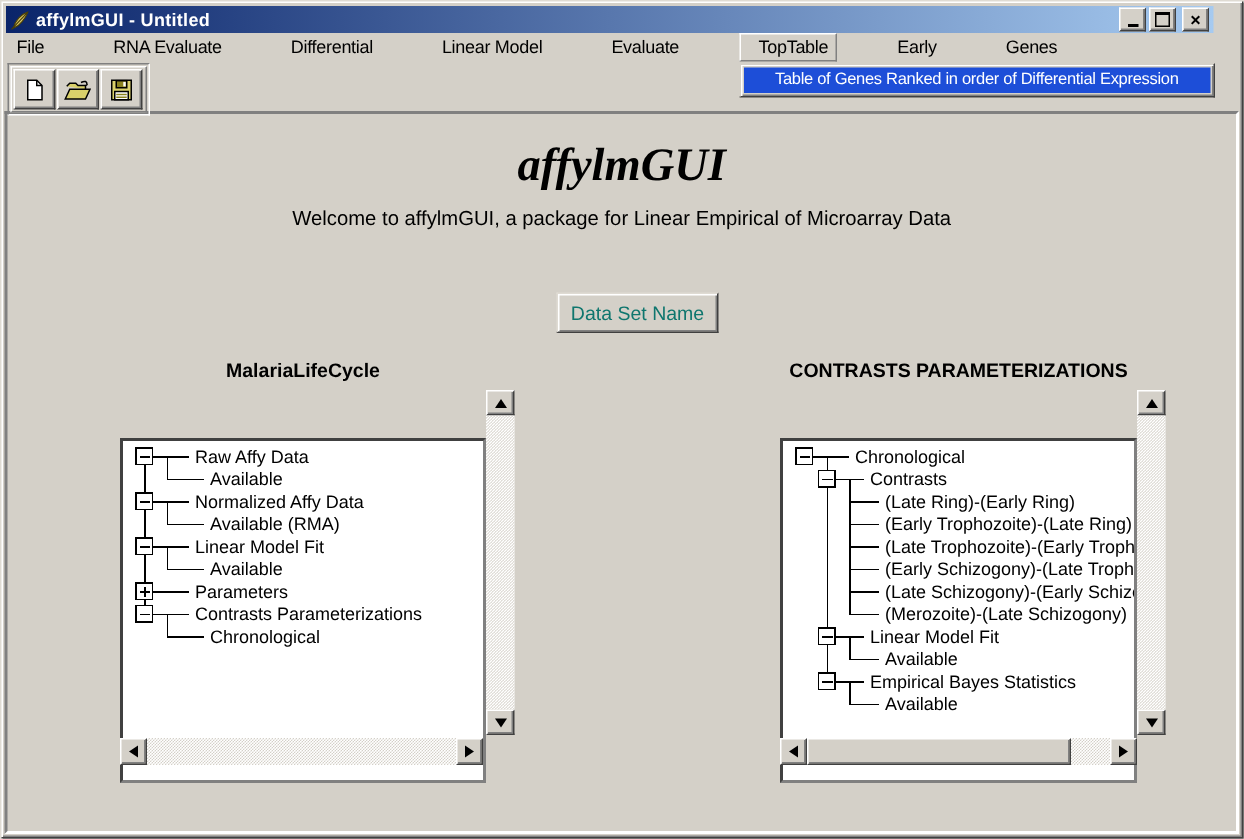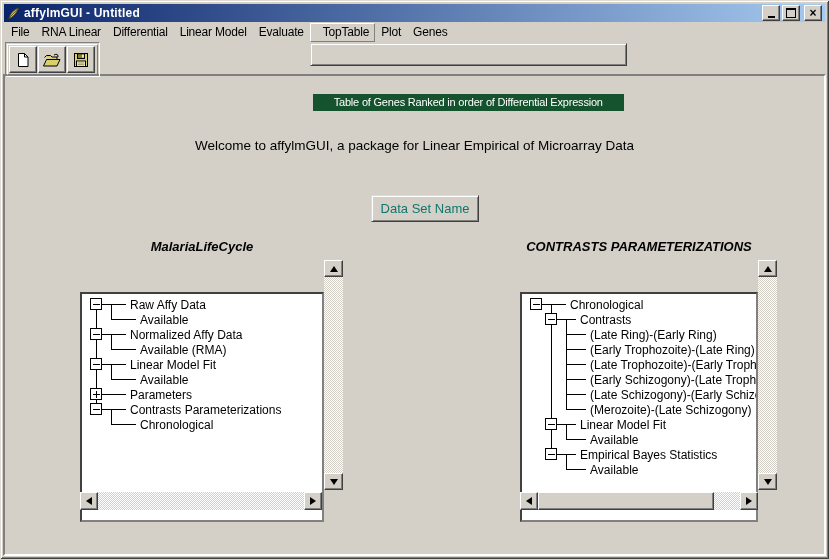--- a/index.html
+++ b/index.html
@@ -8,55 +8,55 @@
     font-family:"Liberation Sans",sans-serif;
     background:#d4d0c8;
   }
   .window{
     position:absolute;inset:0;background:#d4d0c8;
     box-shadow:inset 1px 1px 0 #dfdbd3,inset -1px -1px 0 #404040,
                inset 2px 2px 0 #ffffff,inset -2px -2px 0 #808080;
   }
   
   .titlebar{
-    position:absolute;left:4px;top:4px;right:4px;height:18px;
+    position:absolute;left:4px;top:4px;right:20px;height:18px;
     background:linear-gradient(to right,#0a246a,#a6caf0);
     display:flex;align-items:center;padding-left:2px;
   }
   .titlebar .ticon{width:15px;height:15px;margin-right:3px;flex:0 0 auto;}
   .titlebar .ttext{color:#fff;font-weight:bold;font-size:12px;letter-spacing:.2px;white-space:nowrap;}
   .winbtns{margin-left:auto;display:flex;align-items:center;padding-right:3px;}
   .winbtn{
     width:16px;height:14px;background:#d4d0c8;margin-left:2px;
     border:1px solid;border-color:#ffffff #404040 #404040 #ffffff;
     box-shadow:inset -1px -1px 0 #808080;
     display:flex;align-items:center;justify-content:center;position:relative;
   }
   .glyph-min{width:7px;height:2px;background:#000;margin-top:7px;}
   .glyph-max{width:8px;height:7px;border:1px solid #000;border-top-width:2px;}
   .glyph-close{font-size:12px;font-weight:bold;color:#000;line-height:10px;}
   
   .menubar{
     position:absolute;left:4px;top:23px;right:20px;height:18px;
-    display:flex;align-items:center;padding-left:1px;font-size:12px;letter-spacing:-.2px;
+    display:flex;align-items:flex-end;padding-left:1px;font-size:12px;letter-spacing:-.2px;gap:34px;
   }
   .menuitem{
     padding:0 5px;line-height:17px;border:1px solid transparent;white-space:nowrap;color:#000;
   }
   .menuitem.active{border-color:#ffffff #808080 #808080 #ffffff;position:relative;padding-left:12px;}
   
   .dropdown{
     position:absolute;left:-1px;top:19px;width:317px;height:23px;z-index:50;
     background:#d4d0c8;border:1px solid;border-color:#d4d0c8 #404040 #404040 #d4d0c8;
     box-shadow:inset 1px 1px 0 #ffffff,inset -1px -1px 0 #808080;
     padding:2px;box-sizing:border-box;
   }
   .dropitem{
-    height:100%;background:#14532d;color:#fff;font-size:11px;letter-spacing:-.2px;
-    display:flex;align-items:center;justify-content:center;white-space:nowrap;margin-top:48px;
+    height:100%;background:#1d4ed8;color:#fff;font-size:11px;letter-spacing:-.2px;
+    display:flex;align-items:center;justify-content:center;white-space:nowrap;
   }
   
   .toolbar-outer{
     position:absolute;left:5px;top:42px;z-index:1;
     border:1px solid;border-color:#808080 #ffffff #ffffff #808080;padding:1px;
   }
   .toolbar-inner{
     border:1px solid;border-color:#ffffff #808080 #808080 #ffffff;
     display:flex;padding:1px;background:#d4d0c8;
   }
@@ -83,21 +83,21 @@
   .dataset-btn{
     position:absolute;left:371px;top:195px;width:106px;height:25px;
     background:#d4d0c8;font-size:13px;color:#0f766e;
     border:1px solid;border-color:#dfdbd3 #404040 #404040 #dfdbd3;
     box-shadow:inset 1px 1px 0 #ffffff,inset -1px -1px 0 #808080;
     display:flex;align-items:center;justify-content:center;
     font-family:"Liberation Sans",sans-serif;
   }
   .tree-header{
     position:absolute;top:239px;height:16px;text-align:center;
-    font-weight:bold;font-size:13px;color:#000;white-space:nowrap;font-style:italic;
+    font-weight:bold;font-size:13px;color:#000;white-space:nowrap;
   }
   .tree-box{
     position:absolute;top:260px;background:#fff;box-sizing:border-box;
     border:2px solid;border-color:#404040 #808080 #808080 #404040;margin-top:32px;
   }
   .tree-box svg{display:block;font-family:"Liberation Sans",sans-serif;}
   
   .vscroll{position:absolute;width:19px;display:flex;flex-direction:column;}
   .hscroll{position:absolute;height:18px;display:flex;flex-direction:row;}
   .sb-btn{
@@ -145,32 +145,32 @@
         <div class="glyph-max"></div>
       </div>
       <div class="winbtn" style="margin-left:4px;">
         <div class="glyph-close">×</div>
       </div>
     </div>
   </div>
 
   <div class="menubar">
     <div class="menuitem">File</div>
-    <div class="menuitem">RNA Linear</div>
+    <div class="menuitem">RNA Evaluate</div>
     <div class="menuitem">Differential</div>
     <div class="menuitem">Linear Model</div>
     <div class="menuitem">Evaluate</div>
     <div class="menuitem active">
       <span>TopTable</span>
       
       <div class="dropdown">
         <div class="dropitem">Table of Genes Ranked in order of Differential Expression</div>
       </div>
     </div>
-    <div class="menuitem">Plot</div>
+    <div class="menuitem">Early</div>
     <div class="menuitem">Genes</div>
   </div>
 
   <div class="toolbar-outer">
     <div class="toolbar-inner">
       <div class="toolbtn">
         <svg width="18" height="18" viewBox="0 0 18 18">
           <path d="M4.5 2.5 h6 l3.5 3.5 v9.5 h-9.5 z" fill="#ffffff" stroke="#000000"></path>
           <path d="M10.5 2.5 v3.5 h3.5" fill="none" stroke="#000000"></path>
         </svg>
@@ -191,20 +191,21 @@
           <rect x="4.5" y="10" width="9" height="5.5" fill="#ffffff" stroke="#000000"></rect>
           <line x1="5.5" y1="12" x2="12.5" y2="12" stroke="#8a8220"></line>
           <line x1="5.5" y1="13.8" x2="12.5" y2="13.8" stroke="#8a8220"></line>
         </svg>
       </div>
     </div>
   </div>
 
   <div class="content-frame"></div>
 
+  <h1 class="apptitle">affylmGUI</h1>
   <div class="welcome">Welcome to affylmGUI, a package for Linear Empirical of Microarray Data</div>
 
   <div class="dataset-btn">Data Set Name</div>
 
   <div class="tree-header" style="left:80px;width:244px;">MalariaLifeCycle</div>
   <div class="tree-box" style="left:80px;width:244px;height:230px;">
     <svg id="tree-svg-0" width="240" height="226">
         <line x1="14.5" y1="10" x2="14.5" y2="115" stroke="#000" stroke-width="1" shape-rendering="crispEdges"></line>
         <line x1="29.5" y1="10" x2="29.5" y2="25" stroke="#000" stroke-width="1" shape-rendering="crispEdges"></line>
         <line x1="29.5" y1="40" x2="29.5" y2="55" stroke="#000" stroke-width="1" shape-rendering="crispEdges"></line>

